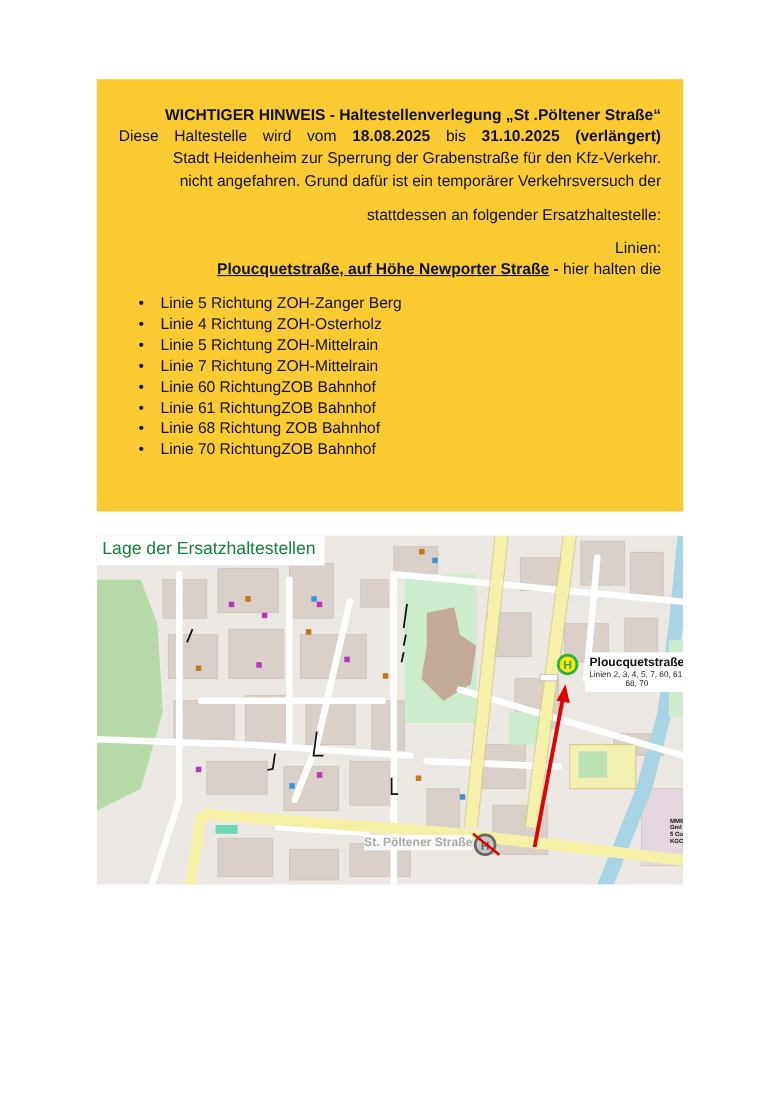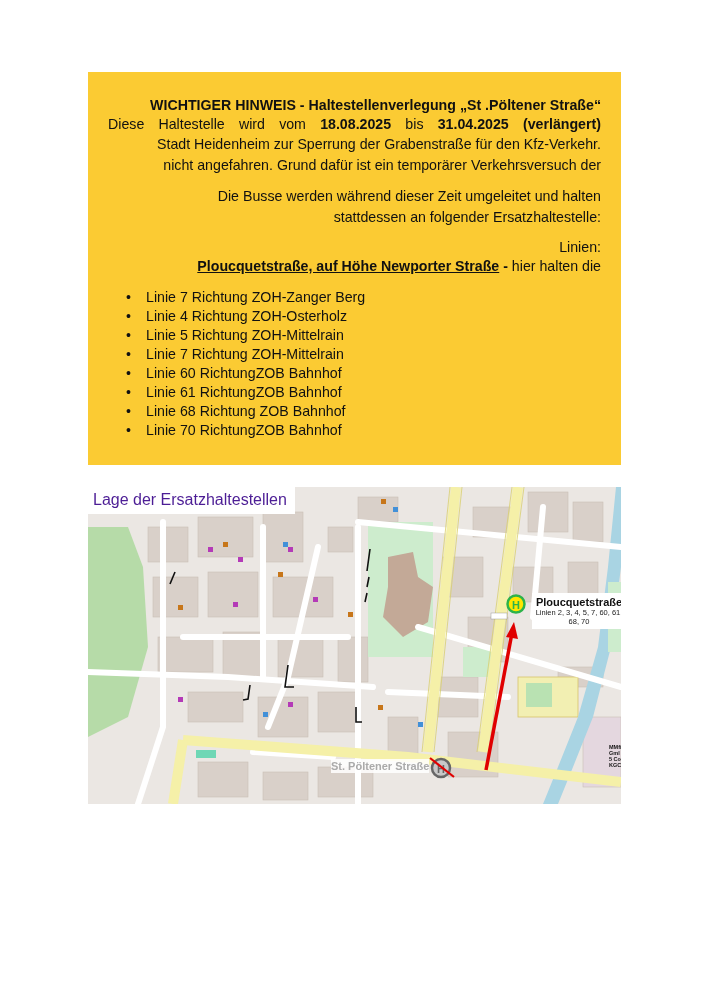--- a/index.html
+++ b/index.html
@@ -23,21 +23,21 @@
     ul.lines { margin: 12px 0 0 0; padding: 0 0 0 38px; list-style: none; }
     ul.lines li { position: relative; line-height: 19px; }
     ul.lines li::before { content: "\2022"; position: absolute; left: -20px; }
 
     .map {
       position: absolute; left: 88px; top: 487px; width: 533px; height: 317px;
       background: #e9e6e3; overflow: hidden;
     }
     .map-caption {
       position: absolute; left: 0; top: 0; background: #fff; padding: 2px 8px 3px 5px;
-      font-size: 16px; line-height: 22px; color: #4c1d95; z-index: 5;
+      font-size: 16px; line-height: 22px; color: #15803d; z-index: 5;
     }
     .map svg { position: absolute; left: 0; top: 0; }
     .stop-callout {
       position: absolute; left: 444px; top: 106px; width: 90px; padding: 3px 2px;
       background: #fff; text-align: center; z-index: 6;
     }
     .stop-name { font-weight: bold; font-size: 11px; line-height: 12px; }
     .stop-lines { font-size: 7.5px; line-height: 9px; color: #222; }
     .street-label {
       position: absolute; left: 243px; top: 272px; background: rgba(255,255,255,0.85);
@@ -46,31 +46,30 @@
     .company-label {
       position: absolute; left: 521px; top: 257px; font-size: 5.5px; line-height: 6px;
       font-weight: bold; color: #111; z-index: 5;
     }
   </style>
 </head>
 <body>
 
 <div class="notice">
   <p class="headline">WICHTIGER HINWEIS - Haltestellenverlegung „St .Pöltener Straße“</p>
-  <p class="justify"><span>Diese Haltestelle wird vom </span><span class="b">18.08.2025</span><span> bis </span><span class="b">31.04.2025</span><span class="b"> (verlängert)</span></p>
+  <p class="justify"><span>Diese Haltestelle wird vom </span><span class="b">18.08.2025</span><span> bis </span><span class="b">31.10.2025</span><span class="b"> (verlängert)</span></p>
   <p class="lh2">Stadt Heidenheim zur Sperrung der Grabenstraße für den Kfz-Verkehr.</p>
   <p class="lh2">nicht angefahren. Grund dafür ist ein temporärer Verkehrsversuch der</p>
   <div class="gap"></div>
-  <p class="lh2">Die Busse werden während dieser Zeit umgeleitet und halten</p>
   <p class="lh2">stattdessen an folgender Ersatzhaltestelle:</p>
   <div class="gap"></div>
   <p>Linien:</p>
   <p><span class="u">Ploucquetstraße, auf Höhe Newporter Straße</span><span class="b"> - </span><span>hier halten die</span></p>
   <ul class="lines">
-    <li>Linie 7 Richtung ZOH-Zanger Berg</li>
+    <li>Linie 5 Richtung ZOH-Zanger Berg</li>
     <li>Linie 4 Richtung ZOH-Osterholz</li>
     <li>Linie 5 Richtung ZOH-Mittelrain</li>
     <li>Linie 7 Richtung ZOH-Mittelrain</li>
     <li>Linie 60 RichtungZOB Bahnhof</li>
     <li>Linie 61 RichtungZOB Bahnhof</li>
     <li>Linie 68 Richtung ZOB Bahnhof</li>
     <li>Linie 70 RichtungZOB Bahnhof</li>
   </ul>
 </div>
 

